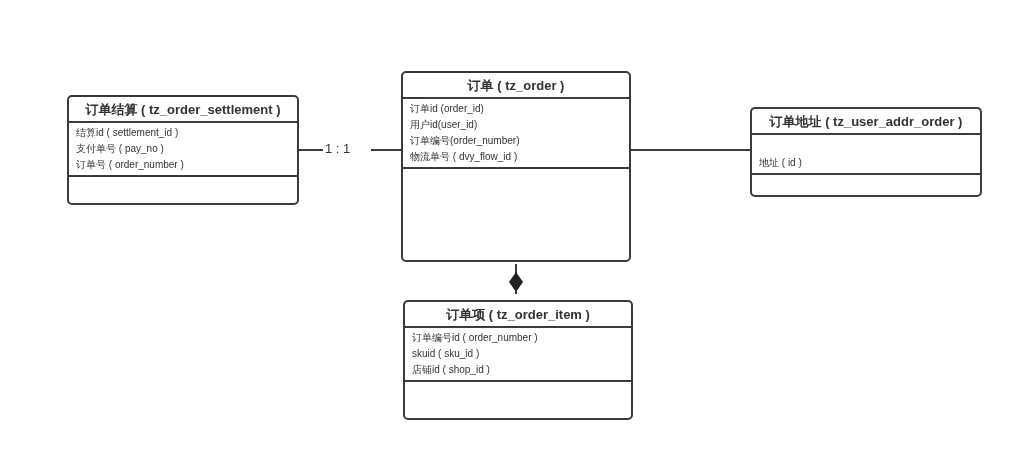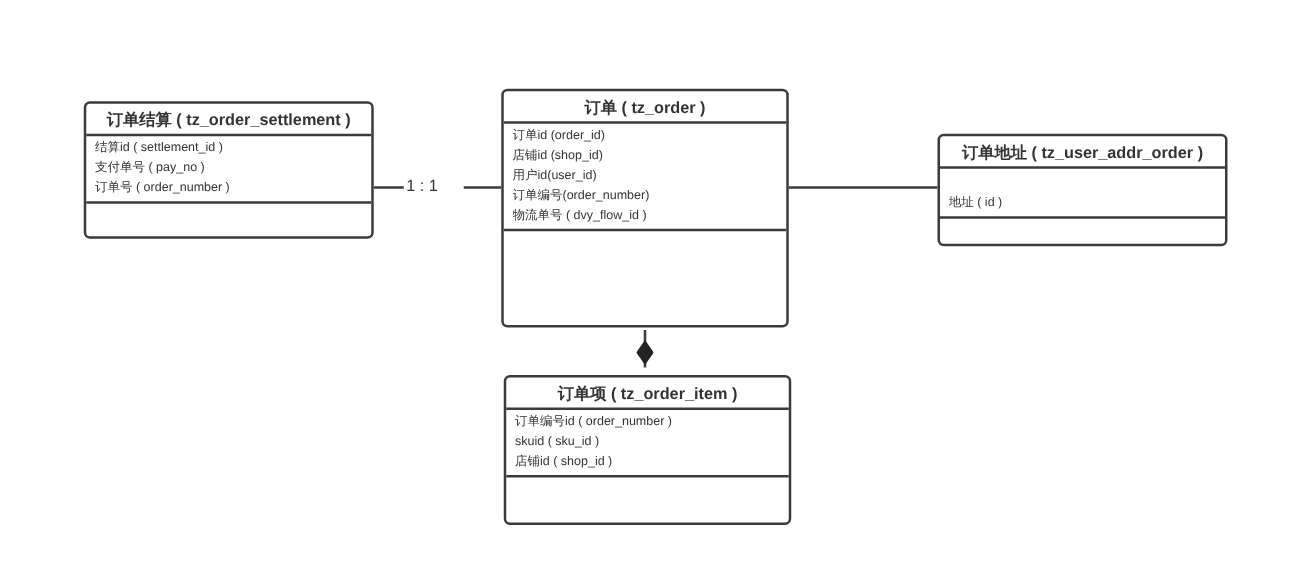--- a/index.html
+++ b/index.html
@@ -44,21 +44,21 @@
   }
   .entity-field {
     font-size: 10px;
     line-height: 16px;
     white-space: nowrap;
     overflow: hidden;
   }
   .entity-empty {
     flex: 1 1 auto;
   }
-  #entity-order-settlement { left: 67px;  top: 81px;  width: 232px; height: 110px; }
+  #entity-order-settlement { left: 67px;  top: 95px;  width: 232px; height: 110px; }
   #entity-order            { left: 401px; top: 71px;  width: 230px; height: 191px; }
   #entity-order-address    { left: 750px; top: 107px; width: 232px; height: 90px; gap: 18px;  }
   #entity-order-item       { left: 403px; top: 300px; width: 230px; height: 120px; }
 
   
   .connector-h {
     position: absolute;
     height: 2px;
     background: #3b3b3b;
   }
@@ -115,21 +115,20 @@
       <div class="entity-field">支付单号 ( pay_no )</div>
       <div class="entity-field">订单号 ( order_number )</div>
     </div>
     <div class="entity-empty"></div>
   </div>
 
   <div class="entity" id="entity-order">
     <div class="entity-title">订单 ( tz_order )</div>
     <div class="entity-fields">
       <div class="entity-field">订单id (order_id)</div>
-      <div class="entity-field">店铺id (shop_id)</div>
       <div class="entity-field">用户id(user_id)</div>
       <div class="entity-field">订单编号(order_number)</div>
       <div class="entity-field">物流单号 ( dvy_flow_id )</div>
     </div>
     <div class="entity-empty"></div>
   </div>
 
   <div class="entity" id="entity-order-address">
     <div class="entity-title">订单地址 ( tz_user_addr_order )</div>
     <div class="entity-fields">

